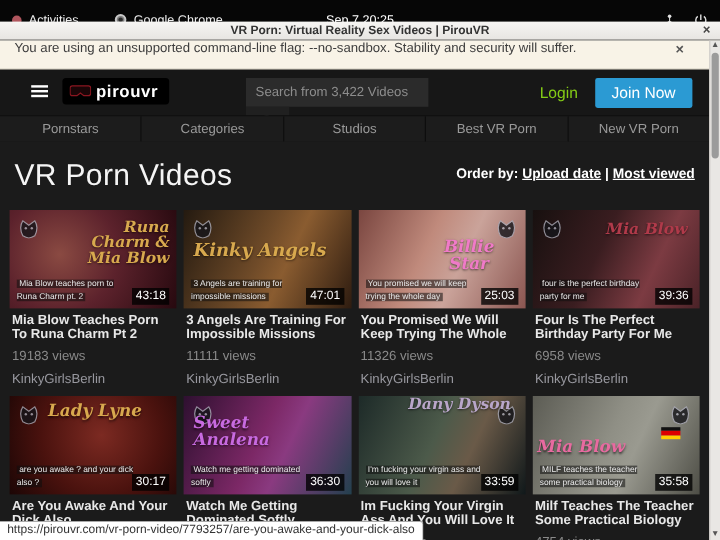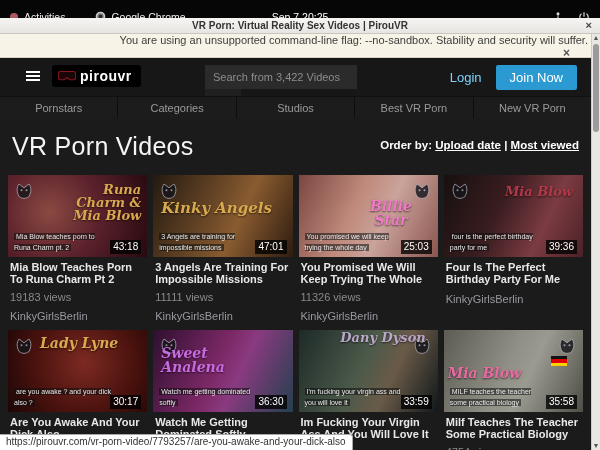--- a/index.html
+++ b/index.html
@@ -19,39 +19,39 @@
 
   
   .titlebar { position:absolute; top:18px; left:0; right:0; height:16px;
     background:linear-gradient(#f6f5f3,#e7e5e2); border-bottom:1px solid #c9c6c1;
     color:#333; font-size:10px; font-weight:bold; display:flex; align-items:center; justify-content:center; }
   .titlebar .win-close { position:absolute; right:8px; top:0; line-height:15px; color:#444;
     font-weight:bold; font-size:11px; cursor:default; }
 
   
   .warnbar { position:absolute; top:34px; left:0; right:0; height:24px; background:#f8f3e7;
-    border-bottom:1px solid #d8d3c3; color:#3d3d3d; font-size:11px; display:flex; align-items:flex-end;
-    padding:0 12px;flex-direction:column; }
+    border-bottom:1px solid #d8d3c3; color:#3d3d3d; font-size:11px; display:flex; align-items:flex-start;
+    padding:0 12px; }
   .warnbar .warn-close { margin-left:auto; margin-right:18px; color:#555; font-size:12px; font-weight:bold; }
 
   
   .siteheader { position:absolute; top:58px; left:0; right:9px; height:38px; background:#171717; }
   .hamburger { position:absolute; left:26px; top:13px; width:14px; }
   .hamburger i { display:block; height:2px; background:#fff; margin-bottom:2px; }
   .logo { position:absolute; left:52px; top:7px; background:#000; border-radius:3px;
     padding:3px 9px 3px 6px; display:flex; align-items:center; gap:4px; }
   .logo-text { color:#fff; font-weight:bold; font-size:14px; letter-spacing:.5px; }
   .search { position:absolute; left:205px; top:7px; display:flex;flex-direction:column; }
   .search input { width:152px; height:24px; background:#2b2b2b; border:none; outline:none;
     color:#ccc; font-size:11px; padding:0 8px; font-family:"Liberation Sans",sans-serif; }
   .search input::placeholder { color:#8d8d8d; }
   .search-btn { width:36px; height:24px; background:#202020; border:none; display:flex;
     align-items:center; justify-content:center; cursor:pointer; }
   .hdr-right { position:absolute; right:14px; top:0; height:38px; display:flex; align-items:center; gap:14px; }
-  .login { color:#7dd3fc; font-size:13px; cursor:pointer; }
+  .login { color:#84cc16; font-size:13px; cursor:pointer; }
   .join { background:#2b9ad3; color:#fff; font-size:13px; border:none; border-radius:2px;
     padding:5px 14px; cursor:pointer; font-family:"Liberation Sans",sans-serif; }
 
   
   .navbar { position:absolute; top:96px; left:0; right:9px; height:22px; background:#191919;
     display:flex; border-top:1px solid #101010; }
   .nav-item { flex:1; display:flex; align-items:center; justify-content:center; color:#9a9a9a;
     font-size:11px; border-right:1px solid #0d0d0d; cursor:pointer; background:#1c1c1c; }
   .nav-item:last-child { border-right:none; }
 
@@ -263,20 +263,21 @@
           <svg class="mask mask-l" width="20" height="20" viewBox="0 0 16 16">
             <path d="M4 14C2 10 2 7 4 4l4 3 4-3c2 3 2 6 0 10-3 2-5 2-8 0z" fill="#15151a" stroke="#a9a9b5" stroke-width=".8"></path>
             <circle cx="6" cy="9" r=".8" fill="#a9a9b5"></circle>
               <circle cx="10" cy="9" r=".8" fill="#a9a9b5"></circle>
           </svg>
           <div class="oname o4">Mia Blow</div>
           <div class="caption"><span>four is the perfect birthday party for me</span></div>
           <span class="duration">39:36</span>
         </div>
         <div class="vtitle">Four Is The Perfect Birthday Party For Me</div>
+        <div class="views">6958 views</div>
         <a class="studio">KinkyGirlsBerlin</a>
       </div>
 
       <div class="card">
         <div class="thumb t5">
           <svg class="mask mask-l" width="20" height="20" viewBox="0 0 16 16">
             <path d="M4 14C2 10 2 7 4 4l4 3 4-3c2 3 2 6 0 10-3 2-5 2-8 0z" fill="#15151a" stroke="#a9a9b5" stroke-width=".8"></path>
             <circle cx="6" cy="9" r=".8" fill="#a9a9b5"></circle>
               <circle cx="10" cy="9" r=".8" fill="#a9a9b5"></circle>
           </svg>

